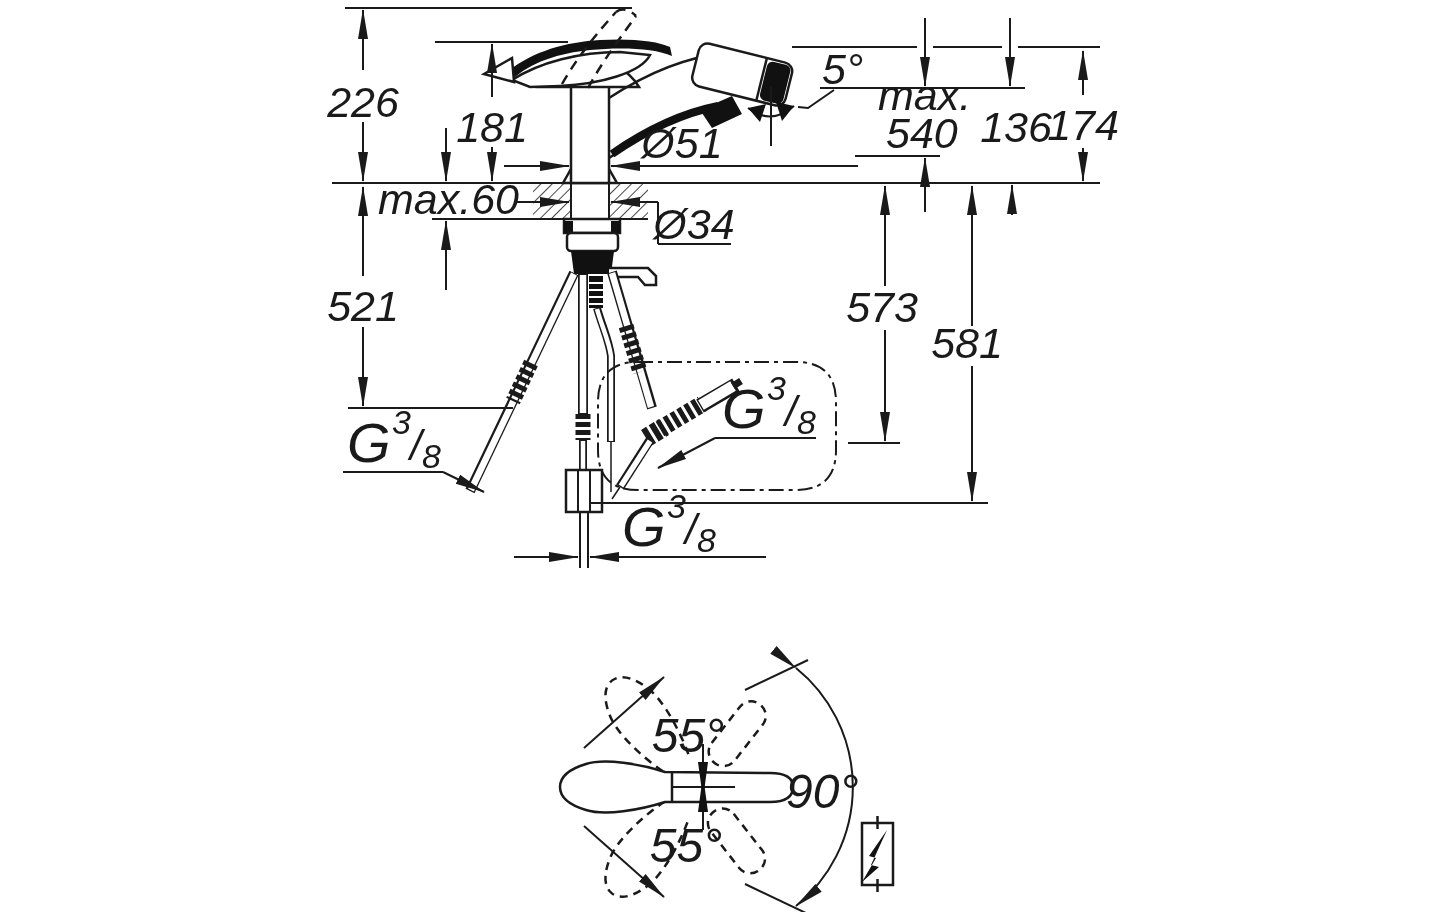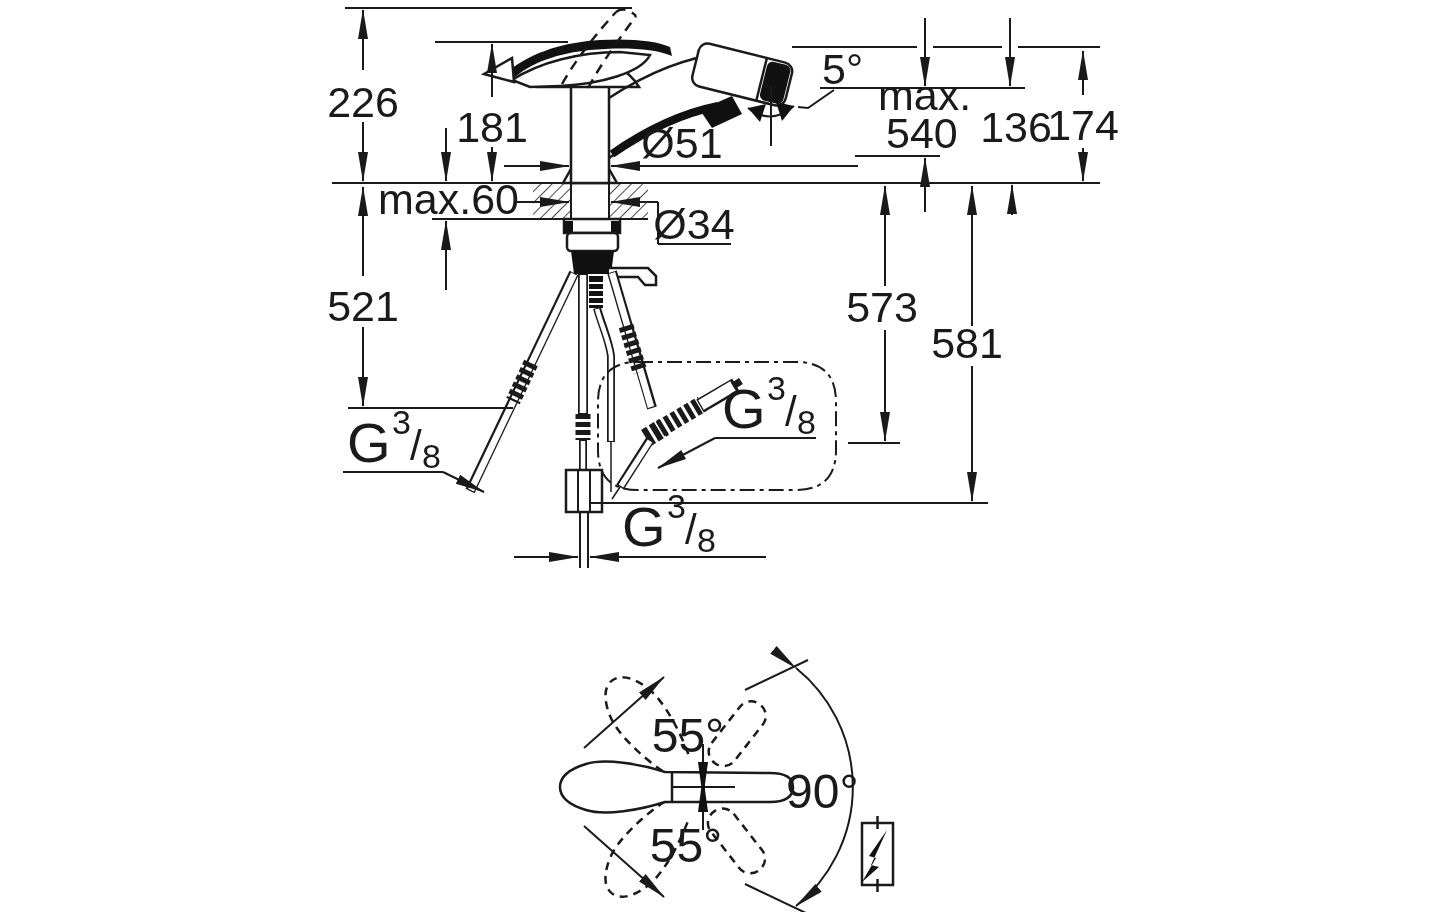--- a/index.html
+++ b/index.html
@@ -1,16 +1,16 @@
 <!DOCTYPE html>
 <html><head>
 <meta charset="utf-8">
 <style>
   html,body{margin:0;padding:0;background:#fff;}
-  .stage{position:relative;width:1449px;height:912px;background:#ffffff;overflow:hidden;}
+  .stage{position:relative;width:1449px;height:912px;background:#ffffff;overflow:hidden;font-style:italic;}
   svg{display:block;}
   svg text{font-family:"Liberation Sans","DejaVu Sans",sans-serif;fill:#1a1a1a;}
   .d{font-size:43px;}
   .g{font-size:56px;}
   .gs{font-size:34px;}
   .gl{font-size:42px;}
   .r{font-size:48px;}
   .mid{text-anchor:middle;}
   .ln{stroke:#1a1a1a;stroke-width:2;fill:none;}
   .ln25{stroke:#1a1a1a;stroke-width:2.5;fill:none;}

